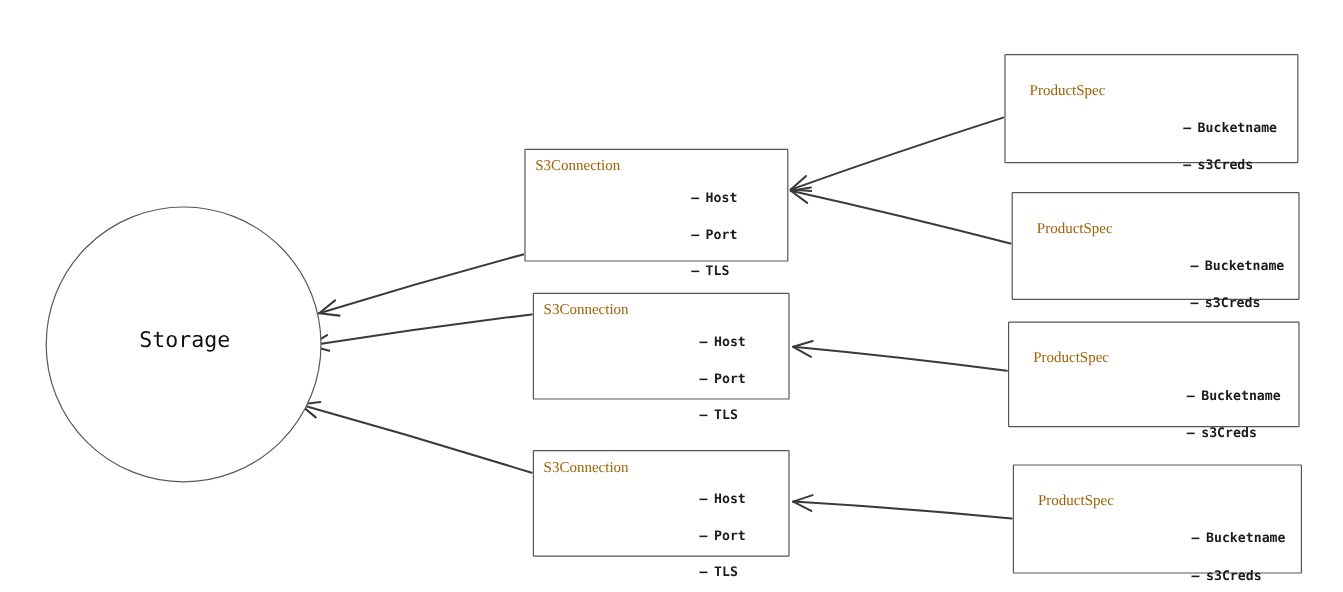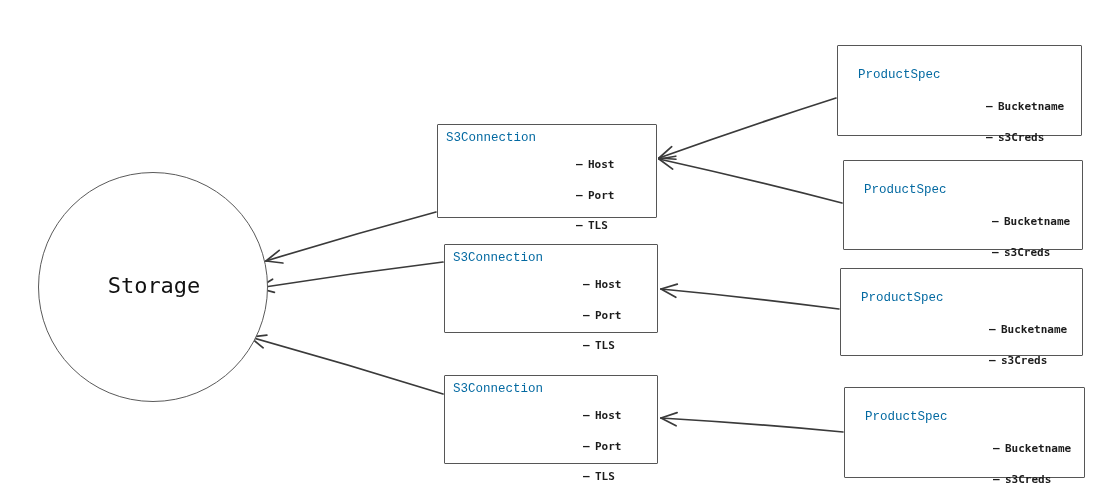--- a/index.html
+++ b/index.html
@@ -28,23 +28,23 @@
   }
   .node-box {
     position: absolute;
     box-sizing: border-box;
     background: #ffffff;
     border: 1.6px solid #565656;
     border-radius: 1px;
   }
   .node-title {
     position: absolute;
-    font-family: Liberation Mono, monospace;
+    font-family: Liberation Serif, serif;
     font-size: 12.5px;
-    color: #0369a1;
+    color: #a16207;
     white-space: nowrap;
     letter-spacing: 0px;
   }
   .attr-list {
     position: absolute;
     font-family: "DejaVu Sans Mono", "Liberation Mono", monospace;
     font-size: 11px;
     font-weight: bold;
     color: #1c1c1c;
     line-height: 14.5px;
@@ -61,21 +61,21 @@
   .circle-node {
     position: absolute;
     box-sizing: border-box;
     border: 1.6px solid #5a5a5a;
     border-radius: 50%;
     background: #ffffff;
   }
   .circle-label {
     position: absolute;
     font-family: "DejaVu Sans Mono", "Liberation Mono", monospace;
-    font-size: 22px;
+    font-size: 18px;
     color: #111111;
     white-space: nowrap;
     text-align: center;
   }
 </style>
 </head>
 <body>
 
 <div id="canvas">
 

